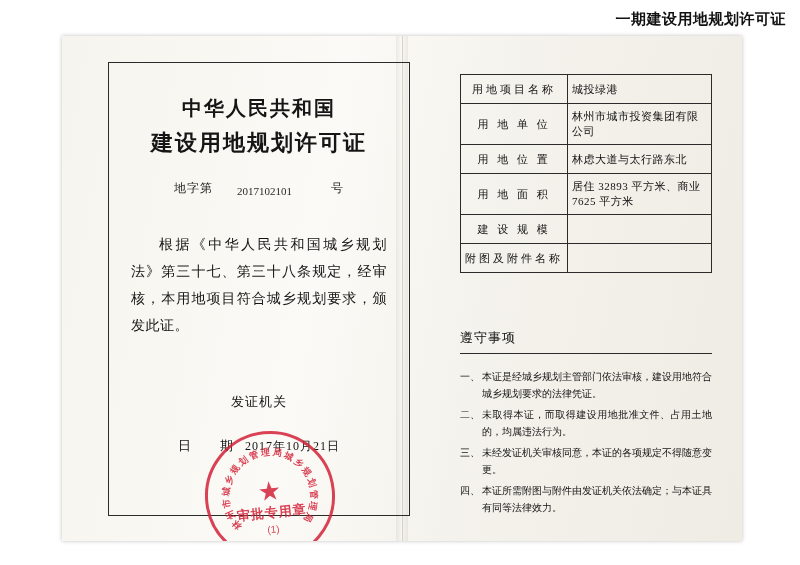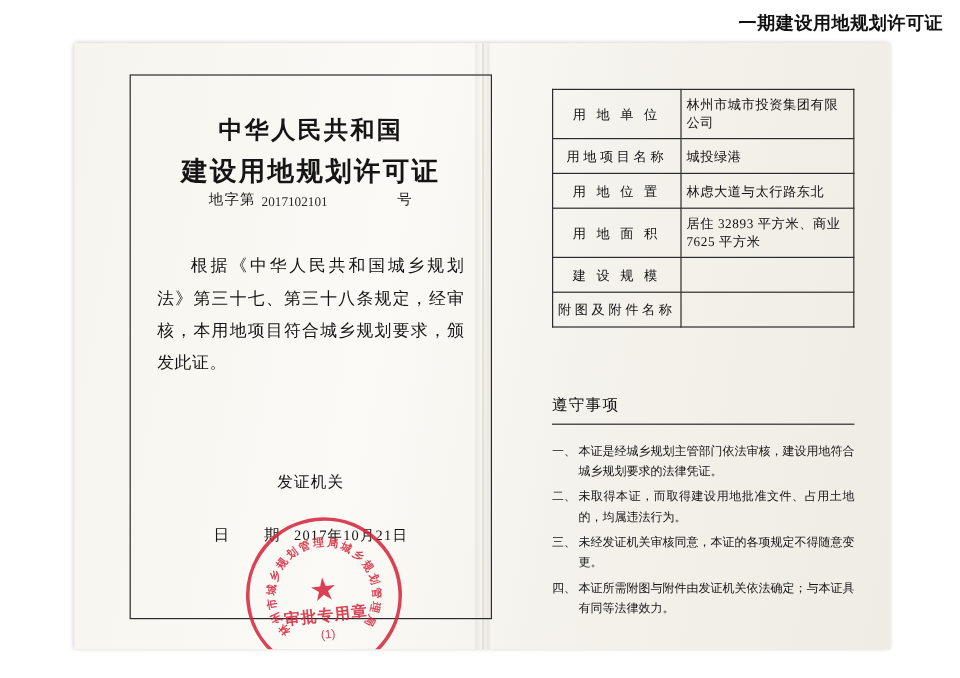--- a/index.html
+++ b/index.html
@@ -86,35 +86,36 @@
   .cert-title {
     text-align: center;
     font-family: "Liberation Serif", serif;
     font-size: 22px;
     font-weight: bold;
     color: #151515;
     letter-spacing: 2px;
     margin-top: 6px;
   }
   .cert-no-row {
+    margin-top: 22px;
     text-align: center;
     font-family: "Liberation Serif", serif;
     font-size: 12px;
     color: #1a1a1a;
     display: flex;
     justify-content: center;
     align-items: flex-end;
     gap: 2px;
   }
   .cert-no-label { letter-spacing: 1px; }
   .cert-no-value {
     display: inline-block;
     min-width: 74px;
     border-bottom: 0px solid #333;
-    text-align: left;
+    text-align: right;
     font-size: 11px;
     color: #2a2a2a;
     padding: 0 3px;
   }
   .cert-no-unit { letter-spacing: 1px; margin-left: 34px; }
   .body-text {
     margin-top: 34px;
     font-family: "Liberation Serif", serif;
     font-size: 14px;
     line-height: 27px;
@@ -369,26 +370,26 @@
       <div class="seal-star">★</div>
       <div class="seal-bottom">审批专用章</div>
       <div class="seal-num">(1)</div>
     </div>
   </div>
 
   <div class="right-panel">
     <table class="info">
       <tbody>
         <tr>
+          <td class="key">用地项目名称</td>
+          <td class="val">城投绿港</td>
+        </tr>
+        <tr>
           <td class="key">用 地 单 位</td>
           <td class="val">林州市城市投资集团有限公司</td>
-        </tr>
-        <tr>
-          <td class="key">用地项目名称</td>
-          <td class="val">城投绿港</td>
         </tr>
         <tr>
           <td class="key">用 地 位 置</td>
           <td class="val">林虑大道与太行路东北</td>
         </tr>
         <tr>
           <td class="key">用 地 面 积</td>
           <td class="val">居住 32893 平方米、商业 7625 平方米</td>
         </tr>
         <tr>

